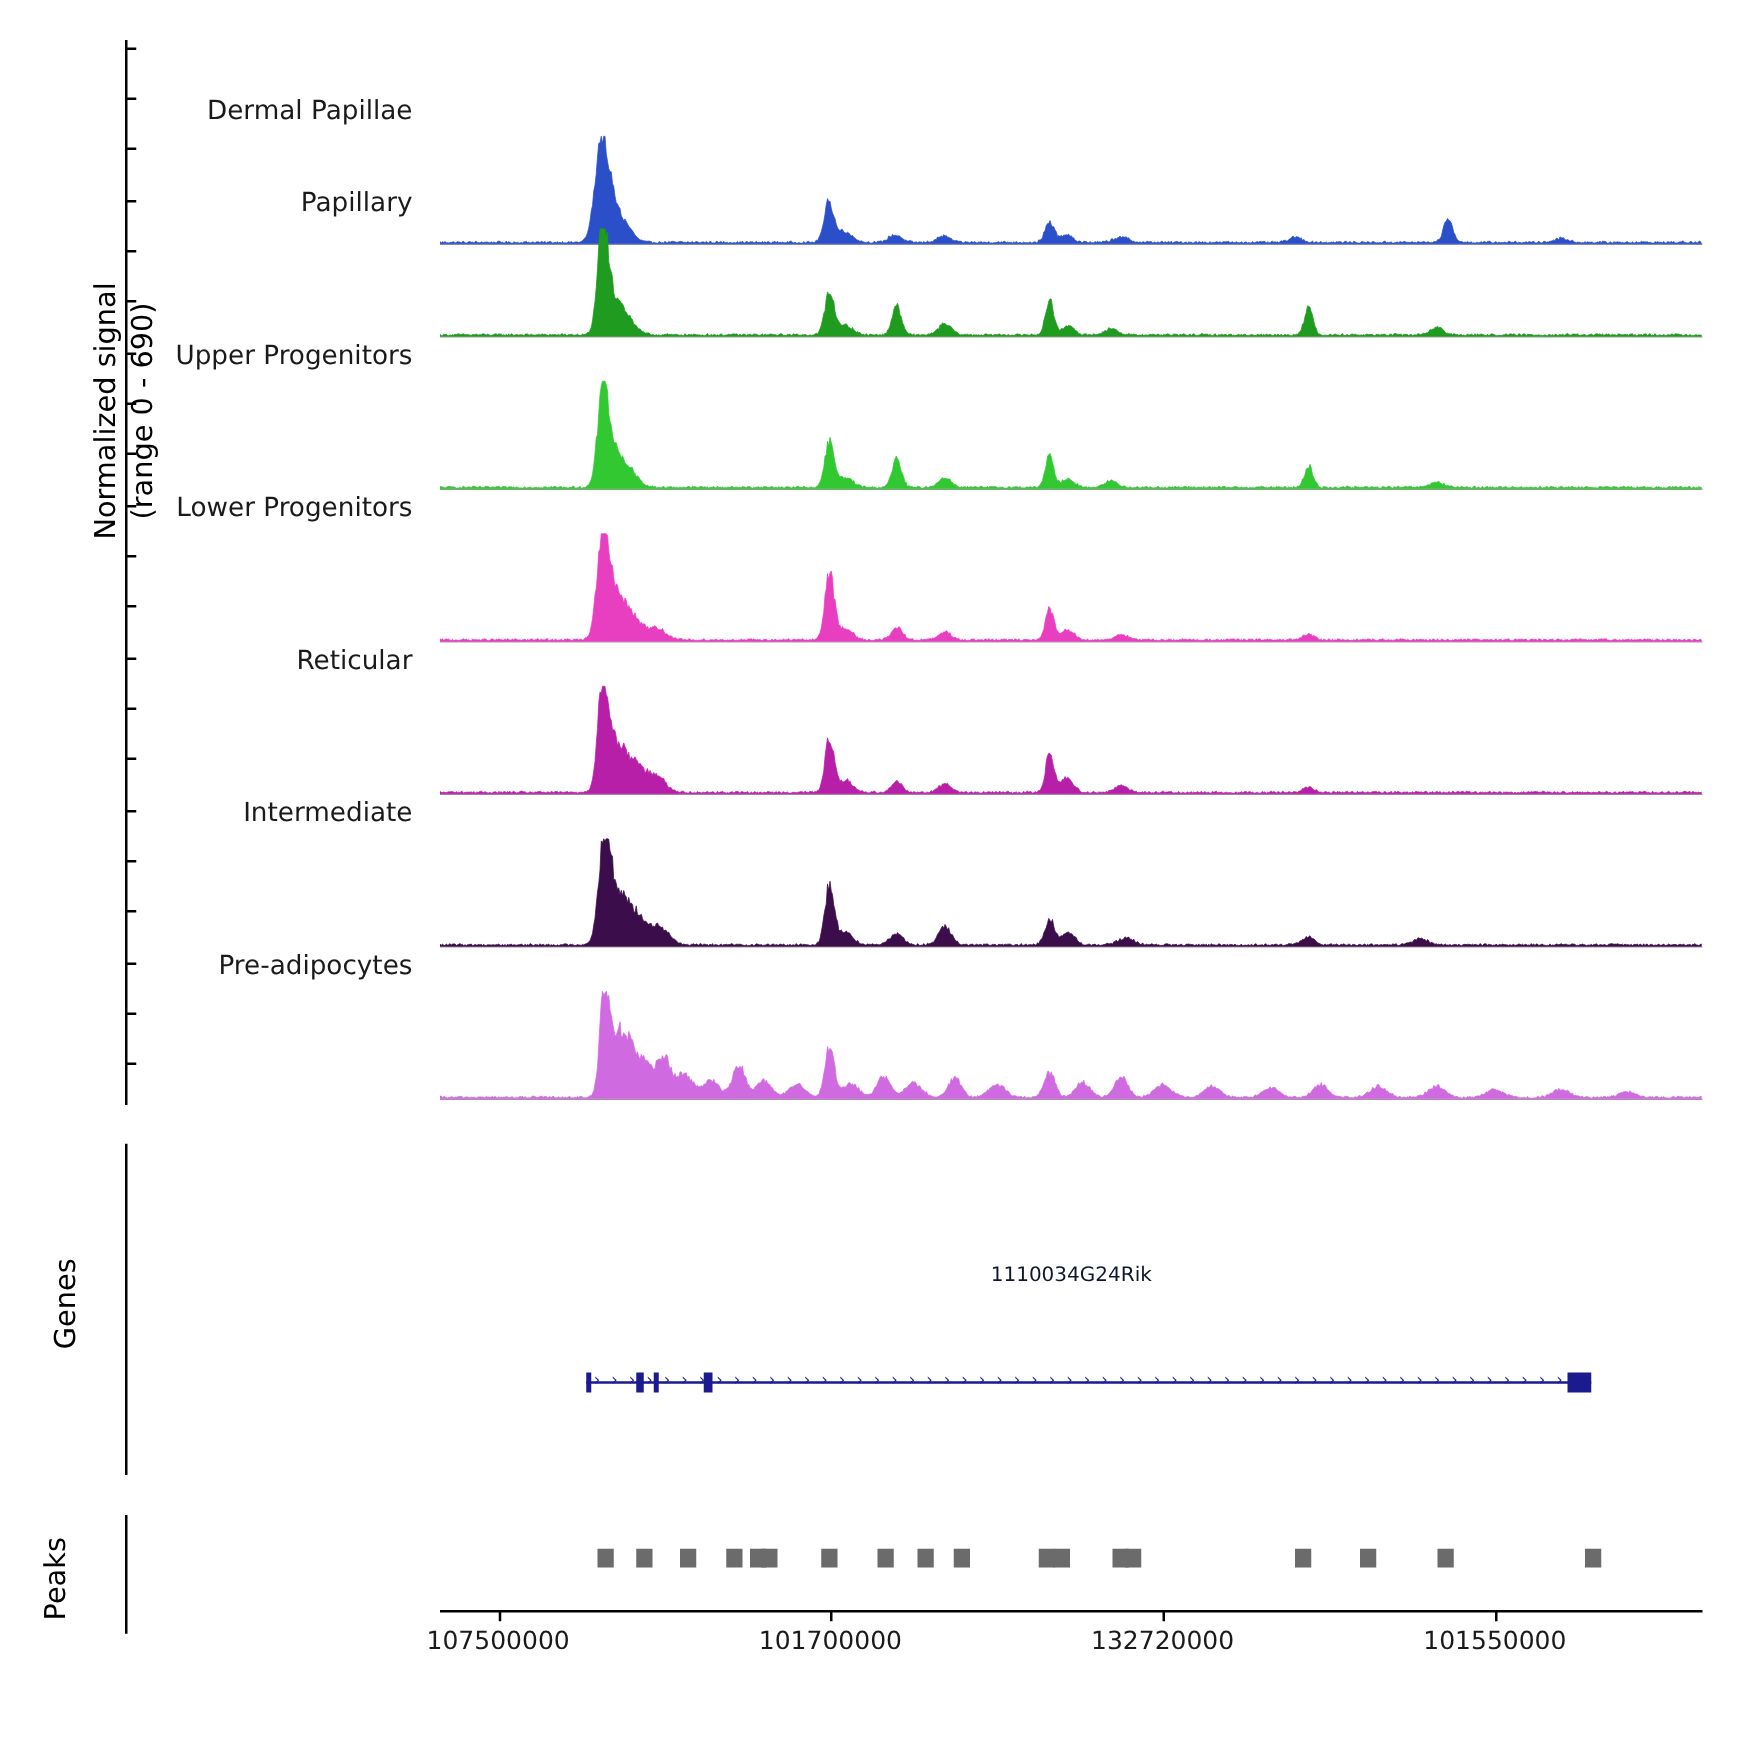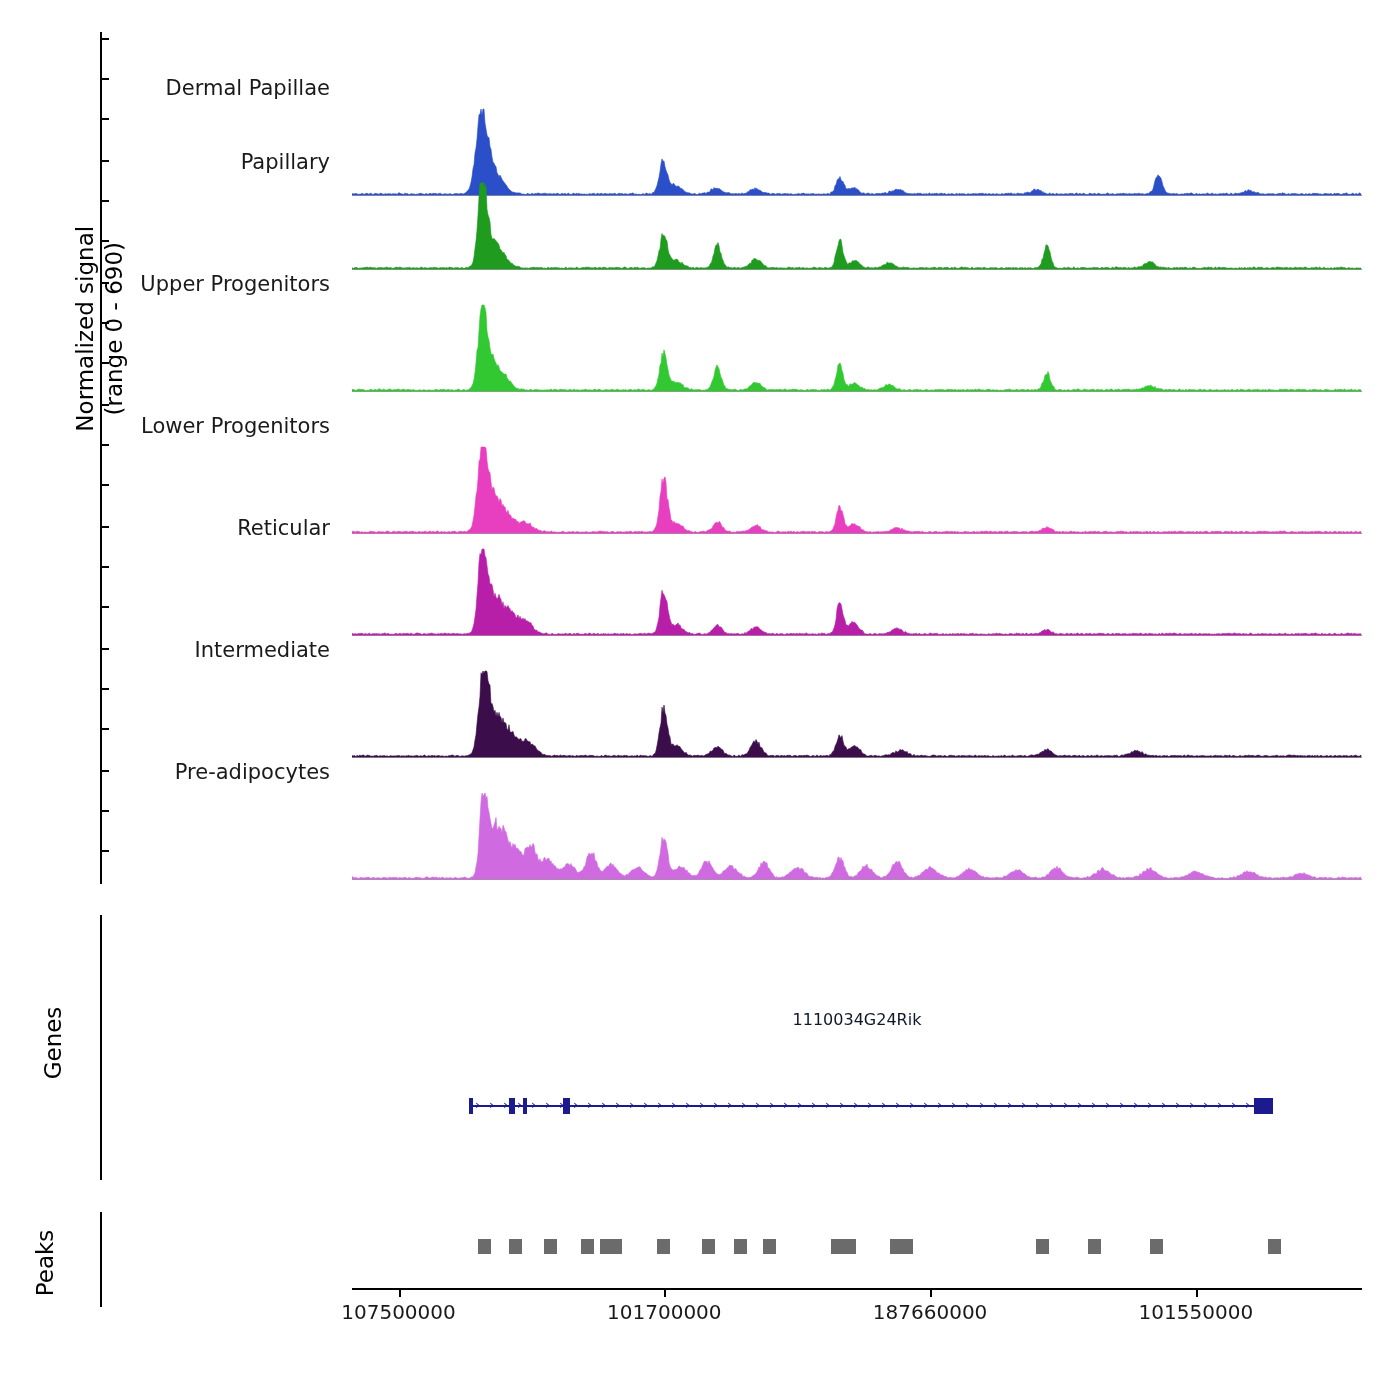--- a/index.html
+++ b/index.html
@@ -238,21 +238,21 @@
           <path d="M 0 87 L 0 85.42 L 1 86.63 L 2 86.30 L 3 85.32 L 4 85.83 L 5 85.29 L 6 86.48 L 7 86.50 L 8 85.74 L 9 86.47 L 10 85.52 L 11 86.16 L 12 85.40 L 13 85.55 L 14 85.32 L 15 84.98 L 16 85.58 L 17 85.72 L 18 85.20 L 19 85.12 L 20 85.95 L 21 85.58 L 22 85.81 L 23 85.67 L 24 86.23 L 25 86.18 L 26 85.63 L 27 85.50 L 28 85.91 L 29 85.17 L 30 85.87 L 31 85.94 L 32 85.70 L 33 85.88 L 34 85.08 L 35 85.25 L 36 85.38 L 37 86.20 L 38 85.20 L 39 85.63 L 40 86.32 L 41 86.37 L 42 86.00 L 43 85.63 L 44 85.13 L 45 85.03 L 46 85.92 L 47 84.92 L 48 85.41 L 49 85.11 L 50 86.38 L 51 85.60 L 52 86.58 L 53 85.39 L 54 86.39 L 55 85.08 L 56 86.54 L 57 85.01 L 58 85.48 L 59 86.32 L 60 86.01 L 61 85.72 L 62 85.64 L 63 86.22 L 64 85.81 L 65 85.89 L 66 85.81 L 67 86.58 L 68 85.40 L 69 85.26 L 70 85.13 L 71 85.90 L 72 86.13 L 73 85.26 L 74 85.96 L 75 85.98 L 76 86.24 L 77 85.76 L 78 85.94 L 79 85.15 L 80 86.22 L 81 85.60 L 82 85.15 L 83 85.70 L 84 85.29 L 85 85.94 L 86 85.98 L 87 86.41 L 88 85.35 L 89 86.08 L 90 85.60 L 91 85.72 L 92 85.50 L 93 86.06 L 94 85.92 L 95 85.33 L 96 86.38 L 97 85.12 L 98 85.07 L 99 85.92 L 100 85.16 L 101 86.29 L 102 86.19 L 103 85.60 L 104 85.86 L 105 85.47 L 106 85.53 L 107 86.28 L 108 86.02 L 109 86.06 L 110 85.20 L 111 86.22 L 112 86.28 L 113 86.19 L 114 85.25 L 115 85.57 L 116 85.65 L 117 84.96 L 118 83.96 L 119 84.02 L 120 82.22 L 121 79.89 L 122 74.76 L 123 66.24 L 124 59.05 L 125 47.84 L 126 33.00 L 127 14.74 L 128 1.12 L 129 1.00 L 130 1.00 L 131 1.00 L 132 1.00 L 133 7.43 L 134 3.56 L 135 27.34 L 136 32.75 L 137 35.39 L 138 39.74 L 139 52.48 L 140 56.47 L 141 57.29 L 142 56.22 L 143 57.64 L 144 58.66 L 145 60.15 L 146 61.17 L 147 63.04 L 148 67.20 L 149 67.83 L 150 69.55 L 151 70.98 L 152 70.23 L 153 72.72 L 154 73.59 L 155 77.48 L 156 77.82 L 157 78.42 L 158 80.03 L 159 81.40 L 160 80.96 L 161 82.60 L 162 83.16 L 163 83.48 L 164 84.60 L 165 84.30 L 166 84.36 L 167 84.41 L 168 85.02 L 169 86.06 L 170 85.65 L 171 85.88 L 172 86.47 L 173 85.59 L 174 86.36 L 175 85.70 L 176 86.52 L 177 86.27 L 178 85.77 L 179 85.87 L 180 85.42 L 181 85.54 L 182 84.88 L 183 85.63 L 184 85.62 L 185 85.46 L 186 85.79 L 187 85.62 L 188 85.84 L 189 85.21 L 190 85.73 L 191 85.98 L 192 86.41 L 193 85.73 L 194 86.53 L 195 86.56 L 196 84.91 L 197 85.95 L 198 86.29 L 199 85.26 L 200 86.04 L 201 85.48 L 202 86.09 L 203 85.26 L 204 85.46 L 205 85.78 L 206 85.83 L 207 86.01 L 208 85.91 L 209 86.42 L 210 85.73 L 211 86.56 L 212 86.55 L 213 85.78 L 214 84.88 L 215 86.52 L 216 86.45 L 217 85.52 L 218 86.14 L 219 85.72 L 220 85.66 L 221 86.36 L 222 85.85 L 223 86.45 L 224 85.51 L 225 84.97 L 226 85.96 L 227 86.59 L 228 86.16 L 229 86.06 L 230 85.87 L 231 85.20 L 232 85.77 L 233 85.59 L 234 85.17 L 235 85.09 L 236 85.42 L 237 85.08 L 238 85.45 L 239 86.36 L 240 85.27 L 241 86.27 L 242 85.83 L 243 85.27 L 244 85.35 L 245 86.59 L 246 85.54 L 247 85.78 L 248 85.22 L 249 85.97 L 250 85.91 L 251 85.19 L 252 85.32 L 253 85.39 L 254 85.72 L 255 86.30 L 256 86.17 L 257 85.85 L 258 85.03 L 259 86.52 L 260 85.12 L 261 86.00 L 262 85.80 L 263 85.84 L 264 85.21 L 265 85.32 L 266 85.48 L 267 85.84 L 268 85.64 L 269 86.15 L 270 86.47 L 271 85.79 L 272 85.21 L 273 84.87 L 274 85.58 L 275 86.40 L 276 86.20 L 277 86.56 L 278 85.29 L 279 85.71 L 280 85.23 L 281 86.61 L 282 85.83 L 283 84.91 L 284 86.07 L 285 85.17 L 286 85.24 L 287 86.27 L 288 86.13 L 289 86.24 L 290 85.50 L 291 85.99 L 292 85.47 L 293 85.94 L 294 86.52 L 295 86.42 L 296 85.85 L 297 86.32 L 298 85.94 L 299 86.03 L 300 85.27 L 301 84.52 L 302 85.36 L 303 83.27 L 304 80.98 L 305 78.47 L 306 73.89 L 307 68.70 L 308 66.77 L 309 57.08 L 310 51.50 L 311 53.67 L 312 53.20 L 313 54.74 L 314 57.57 L 315 58.87 L 316 67.24 L 317 71.61 L 318 73.34 L 319 75.25 L 320 76.55 L 321 78.01 L 322 78.16 L 323 77.85 L 324 77.33 L 325 76.96 L 326 78.25 L 327 80.33 L 328 80.16 L 329 81.63 L 330 79.96 L 331 82.05 L 332 82.58 L 333 84.08 L 334 83.25 L 335 84.33 L 336 83.89 L 337 85.39 L 338 85.56 L 339 85.31 L 340 86.39 L 341 84.91 L 342 86.04 L 343 86.40 L 344 85.19 L 345 85.49 L 346 85.85 L 347 85.92 L 348 86.00 L 349 85.45 L 350 85.75 L 351 86.31 L 352 85.55 L 353 86.45 L 354 85.16 L 355 86.13 L 356 84.39 L 357 85.23 L 358 82.01 L 359 81.24 L 360 78.66 L 361 74.05 L 362 71.62 L 363 65.95 L 364 62.92 L 365 62.89 L 366 60.53 L 367 63.71 L 368 70.05 L 369 71.33 L 370 76.10 L 371 78.22 L 372 81.19 L 373 82.82 L 374 83.74 L 375 85.48 L 376 84.83 L 377 85.03 L 378 86.17 L 379 84.94 L 380 86.59 L 381 85.70 L 382 85.62 L 383 85.36 L 384 86.32 L 385 85.86 L 386 85.51 L 387 85.77 L 388 86.00 L 389 86.21 L 390 85.49 L 391 85.07 L 392 85.42 L 393 84.26 L 394 84.66 L 395 83.80 L 396 82.97 L 397 81.93 L 398 81.08 L 399 81.47 L 400 77.94 L 401 78.20 L 402 76.25 L 403 77.08 L 404 76.64 L 405 78.04 L 406 78.38 L 407 78.33 L 408 78.83 L 409 79.36 L 410 80.92 L 411 82.03 L 412 83.38 L 413 83.30 L 414 84.09 L 415 85.26 L 416 86.01 L 417 85.73 L 418 85.74 L 419 85.81 L 420 85.30 L 421 85.75 L 422 85.24 L 423 86.06 L 424 85.79 L 425 85.33 L 426 86.50 L 427 85.66 L 428 86.10 L 429 85.70 L 430 86.14 L 431 85.79 L 432 86.35 L 433 85.86 L 434 86.49 L 435 86.01 L 436 85.23 L 437 85.06 L 438 85.58 L 439 85.76 L 440 85.78 L 441 85.20 L 442 86.63 L 443 85.75 L 444 85.71 L 445 85.69 L 446 85.87 L 447 85.25 L 448 85.29 L 449 86.41 L 450 85.76 L 451 85.54 L 452 85.80 L 453 86.41 L 454 86.02 L 455 85.67 L 456 86.55 L 457 86.21 L 458 86.06 L 459 86.33 L 460 85.93 L 461 85.39 L 462 85.06 L 463 85.47 L 464 85.43 L 465 86.38 L 466 86.22 L 467 85.20 L 468 85.61 L 469 85.88 L 470 85.86 L 471 86.23 L 472 86.26 L 473 85.11 L 474 85.57 L 475 86.09 L 476 85.89 L 477 86.31 L 478 85.22 L 479 85.51 L 480 84.64 L 481 82.88 L 482 80.40 L 483 74.58 L 484 70.94 L 485 67.30 L 486 63.63 L 487 58.92 L 488 57.09 L 489 57.38 L 490 63.44 L 491 70.60 L 492 73.51 L 493 76.61 L 494 78.92 L 495 81.21 L 496 82.51 L 497 80.78 L 498 80.91 L 499 80.96 L 500 79.32 L 501 78.57 L 502 79.23 L 503 78.21 L 504 78.80 L 505 78.70 L 506 80.12 L 507 80.46 L 508 82.27 L 509 82.67 L 510 83.33 L 511 85.10 L 512 84.79 L 513 85.71 L 514 85.98 L 515 85.24 L 516 85.19 L 517 84.93 L 518 86.16 L 519 85.63 L 520 85.66 L 521 86.09 L 522 85.89 L 523 84.98 L 524 85.72 L 525 85.69 L 526 85.60 L 527 85.07 L 528 84.85 L 529 85.02 L 530 83.35 L 531 83.62 L 532 82.24 L 533 83.02 L 534 82.23 L 535 80.14 L 536 80.70 L 537 81.16 L 538 80.91 L 539 80.82 L 540 81.44 L 541 81.72 L 542 82.58 L 543 83.52 L 544 84.36 L 545 84.05 L 546 85.39 L 547 85.29 L 548 86.06 L 549 85.42 L 550 85.69 L 551 84.69 L 552 85.54 L 553 85.37 L 554 85.67 L 555 85.16 L 556 85.51 L 557 85.68 L 558 86.38 L 559 86.28 L 560 86.00 L 561 86.29 L 562 85.49 L 563 86.45 L 564 85.98 L 565 85.98 L 566 86.16 L 567 85.96 L 568 85.33 L 569 85.78 L 570 85.49 L 571 85.45 L 572 85.89 L 573 86.25 L 574 85.21 L 575 85.45 L 576 86.38 L 577 85.74 L 578 86.48 L 579 85.48 L 580 86.05 L 581 85.49 L 582 85.06 L 583 85.35 L 584 86.01 L 585 86.24 L 586 85.95 L 587 85.11 L 588 85.46 L 589 85.38 L 590 85.64 L 591 86.52 L 592 85.31 L 593 85.82 L 594 85.57 L 595 85.07 L 596 85.55 L 597 86.25 L 598 86.23 L 599 86.10 L 600 85.06 L 601 86.50 L 602 85.49 L 603 84.91 L 604 85.87 L 605 86.57 L 606 86.25 L 607 86.17 L 608 85.78 L 609 85.05 L 610 84.86 L 611 85.64 L 612 85.22 L 613 85.44 L 614 85.25 L 615 86.10 L 616 85.35 L 617 86.38 L 618 86.56 L 619 86.08 L 620 84.87 L 621 86.29 L 622 86.63 L 623 85.66 L 624 86.16 L 625 85.40 L 626 85.51 L 627 86.02 L 628 85.49 L 629 85.80 L 630 86.47 L 631 85.57 L 632 85.49 L 633 85.27 L 634 86.58 L 635 85.91 L 636 86.54 L 637 86.07 L 638 85.96 L 639 85.25 L 640 86.31 L 641 85.48 L 642 86.12 L 643 85.67 L 644 85.27 L 645 86.26 L 646 86.35 L 647 86.30 L 648 86.20 L 649 85.48 L 650 85.74 L 651 86.26 L 652 86.37 L 653 86.43 L 654 85.27 L 655 85.77 L 656 86.08 L 657 85.21 L 658 86.14 L 659 85.39 L 660 86.38 L 661 85.16 L 662 85.89 L 663 85.88 L 664 85.40 L 665 85.92 L 666 86.40 L 667 86.50 L 668 85.14 L 669 86.34 L 670 85.47 L 671 85.82 L 672 86.57 L 673 85.23 L 674 86.58 L 675 86.26 L 676 85.39 L 677 86.15 L 678 85.63 L 679 85.76 L 680 86.56 L 681 86.57 L 682 86.53 L 683 85.12 L 684 86.26 L 685 85.37 L 686 85.59 L 687 84.22 L 688 83.21 L 689 81.72 L 690 77.14 L 691 76.57 L 692 71.28 L 693 68.12 L 694 62.63 L 695 63.15 L 696 63.81 L 697 67.54 L 698 69.90 L 699 74.97 L 700 79.00 L 701 80.69 L 702 84.11 L 703 85.12 L 704 85.30 L 705 85.90 L 706 86.28 L 707 86.33 L 708 85.93 L 709 86.39 L 710 86.29 L 711 86.23 L 712 85.20 L 713 85.76 L 714 86.20 L 715 85.72 L 716 85.14 L 717 85.62 L 718 85.99 L 719 85.98 L 720 86.64 L 721 85.49 L 722 84.82 L 723 86.34 L 724 86.53 L 725 86.01 L 726 85.66 L 727 86.48 L 728 86.15 L 729 85.44 L 730 85.22 L 731 85.76 L 732 85.23 L 733 85.80 L 734 85.98 L 735 85.97 L 736 86.31 L 737 85.83 L 738 86.24 L 739 85.59 L 740 86.38 L 741 85.17 L 742 85.49 L 743 85.70 L 744 85.57 L 745 85.64 L 746 85.48 L 747 86.39 L 748 86.53 L 749 85.47 L 750 85.54 L 751 85.65 L 752 86.23 L 753 85.57 L 754 85.50 L 755 85.42 L 756 85.33 L 757 86.13 L 758 86.31 L 759 86.38 L 760 85.42 L 761 85.11 L 762 86.49 L 763 85.22 L 764 84.80 L 765 85.04 L 766 85.42 L 767 85.56 L 768 85.67 L 769 85.13 L 770 86.51 L 771 85.36 L 772 85.55 L 773 85.39 L 774 85.69 L 775 86.48 L 776 85.79 L 777 85.36 L 778 86.46 L 779 85.97 L 780 85.79 L 781 86.10 L 782 85.27 L 783 84.73 L 784 86.06 L 785 85.42 L 786 84.97 L 787 84.52 L 788 85.05 L 789 84.17 L 790 84.40 L 791 83.27 L 792 81.63 L 793 81.95 L 794 81.29 L 795 81.41 L 796 79.80 L 797 79.88 L 798 79.12 L 799 80.22 L 800 79.74 L 801 80.15 L 802 81.38 L 803 82.17 L 804 83.70 L 805 84.62 L 806 84.57 L 807 85.07 L 808 85.13 L 809 84.87 L 810 85.73 L 811 84.92 L 812 85.25 L 813 85.69 L 814 85.53 L 815 86.17 L 816 85.82 L 817 85.35 L 818 86.41 L 819 85.94 L 820 86.56 L 821 86.45 L 822 85.08 L 823 86.11 L 824 85.70 L 825 85.33 L 826 85.72 L 827 86.49 L 828 84.94 L 829 86.35 L 830 85.09 L 831 86.06 L 832 85.59 L 833 85.10 L 834 85.53 L 835 85.81 L 836 86.38 L 837 86.53 L 838 85.40 L 839 86.48 L 840 86.00 L 841 85.05 L 842 85.21 L 843 85.56 L 844 85.93 L 845 86.51 L 846 86.49 L 847 86.23 L 848 86.45 L 849 86.38 L 850 86.10 L 851 85.74 L 852 85.78 L 853 84.90 L 854 86.04 L 855 85.77 L 856 85.02 L 857 85.14 L 858 85.68 L 859 85.06 L 860 85.55 L 861 86.45 L 862 86.42 L 863 84.98 L 864 85.27 L 865 86.53 L 866 85.37 L 867 85.12 L 868 85.32 L 869 86.30 L 870 85.35 L 871 85.61 L 872 85.54 L 873 85.57 L 874 85.71 L 875 86.30 L 876 86.10 L 877 86.07 L 878 86.28 L 879 85.70 L 880 86.30 L 881 86.20 L 882 86.41 L 883 86.35 L 884 85.86 L 885 86.53 L 886 86.56 L 887 85.62 L 888 85.73 L 889 86.39 L 890 85.54 L 891 86.59 L 892 85.47 L 893 85.59 L 894 86.30 L 895 86.18 L 896 85.42 L 897 86.29 L 898 85.17 L 899 86.11 L 900 86.25 L 901 85.22 L 902 84.82 L 903 85.56 L 904 86.17 L 905 86.16 L 906 85.28 L 907 85.28 L 908 85.29 L 909 85.58 L 910 84.95 L 911 86.29 L 912 86.33 L 913 86.07 L 914 85.92 L 915 85.61 L 916 85.63 L 917 86.53 L 918 86.22 L 919 85.94 L 920 85.66 L 921 85.20 L 922 85.74 L 923 86.34 L 924 85.35 L 925 85.12 L 926 85.07 L 927 85.58 L 928 85.03 L 929 86.03 L 930 85.18 L 931 86.09 L 932 86.08 L 933 85.25 L 934 85.74 L 935 85.08 L 936 86.21 L 937 86.07 L 938 85.37 L 939 86.07 L 940 85.68 L 941 86.32 L 942 85.74 L 943 85.07 L 944 85.38 L 945 85.87 L 946 85.76 L 947 85.87 L 948 85.32 L 949 85.81 L 950 85.48 L 951 86.36 L 952 85.22 L 953 85.15 L 954 85.03 L 955 86.39 L 956 85.66 L 957 86.62 L 958 86.52 L 959 85.39 L 960 85.98 L 961 85.49 L 962 86.21 L 963 85.29 L 964 85.28 L 965 85.06 L 966 86.43 L 967 85.50 L 968 84.85 L 969 86.59 L 970 85.88 L 971 86.54 L 972 84.80 L 973 86.32 L 974 86.32 L 975 86.21 L 976 85.89 L 977 86.46 L 978 86.24 L 979 85.56 L 980 86.35 L 981 86.54 L 982 85.80 L 983 85.56 L 984 86.33 L 985 85.15 L 986 85.42 L 987 86.06 L 988 85.13 L 989 84.92 L 990 85.35 L 991 85.27 L 992 85.96 L 993 85.36 L 994 86.49 L 995 86.57 L 996 85.89 L 997 85.38 L 998 86.26 L 999 86.57 L 1000 85.47 L 1001 86.60 L 1002 86.19 L 1003 86.55 L 1004 85.93 L 1005 85.83 L 1006 86.20 L 1007 85.94 L 1008 86.05 L 1009 86.00 L 1009 87 Z" fill="#1f9b1f" stroke="#1f9b1f" stroke-width="0.6"></path>
         </svg>
       </div>
       <div class="track" style="top: 244px; height: 118px;">
         <div class="track-label" style="right: 1032px; top: -2px; width: 360px;">Upper Progenitors</div>
         <div class="track-baseline"></div>
         <svg width="1010" height="88" class="track-canvas">
           <path d="M 0 87 L 0 85.47 L 1 85.23 L 2 85.75 L 3 85.88 L 4 86.44 L 5 86.04 L 6 85.10 L 7 85.28 L 8 85.17 L 9 85.57 L 10 85.45 L 11 85.53 L 12 85.71 L 13 86.53 L 14 86.52 L 15 86.43 L 16 85.90 L 17 86.53 L 18 85.54 L 19 85.04 L 20 85.96 L 21 86.20 L 22 85.72 L 23 85.52 L 24 85.66 L 25 86.28 L 26 85.22 L 27 84.80 L 28 85.15 L 29 85.66 L 30 86.02 L 31 85.68 L 32 84.82 L 33 86.04 L 34 85.92 L 35 86.10 L 36 85.42 L 37 85.08 L 38 85.15 L 39 85.36 L 40 86.26 L 41 85.97 L 42 85.41 L 43 85.75 L 44 85.78 L 45 85.36 L 46 85.16 L 47 85.00 L 48 85.69 L 49 86.31 L 50 85.32 L 51 85.25 L 52 85.32 L 53 85.51 L 54 86.44 L 55 85.35 L 56 85.57 L 57 85.48 L 58 86.02 L 59 85.50 L 60 86.49 L 61 85.50 L 62 85.86 L 63 86.25 L 64 86.55 L 65 86.20 L 66 86.60 L 67 86.09 L 68 85.51 L 69 86.56 L 70 86.17 L 71 85.99 L 72 85.77 L 73 85.95 L 74 86.54 L 75 86.11 L 76 86.16 L 77 85.86 L 78 86.23 L 79 86.06 L 80 86.42 L 81 86.11 L 82 86.46 L 83 85.58 L 84 85.52 L 85 85.60 L 86 86.31 L 87 85.83 L 88 85.90 L 89 85.12 L 90 86.01 L 91 85.20 L 92 85.23 L 93 85.69 L 94 86.17 L 95 85.72 L 96 85.47 L 97 85.23 L 98 86.48 L 99 85.55 L 100 85.99 L 101 85.90 L 102 86.43 L 103 86.30 L 104 85.79 L 105 86.08 L 106 85.07 L 107 84.94 L 108 86.51 L 109 86.51 L 110 86.00 L 111 86.01 L 112 85.06 L 113 86.53 L 114 86.48 L 115 85.78 L 116 86.03 L 117 85.50 L 118 84.20 L 119 83.83 L 120 81.74 L 121 79.45 L 122 75.42 L 123 68.32 L 124 58.77 L 125 46.11 L 126 43.60 L 127 26.96 L 128 11.78 L 129 4.84 L 130 1.00 L 131 1.00 L 132 1.00 L 133 3.93 L 134 8.61 L 135 27.14 L 136 32.98 L 137 36.19 L 138 44.04 L 139 49.39 L 140 50.38 L 141 50.12 L 142 54.36 L 143 57.34 L 144 59.10 L 145 62.31 L 146 60.58 L 147 63.14 L 148 66.53 L 149 67.30 L 150 68.34 L 151 69.11 L 152 70.23 L 153 69.89 L 154 70.00 L 155 73.82 L 156 74.95 L 157 77.35 L 158 76.78 L 159 77.65 L 160 79.67 L 161 80.44 L 162 82.13 L 163 83.26 L 164 83.78 L 165 84.65 L 166 83.95 L 167 85.69 L 168 85.06 L 169 85.35 L 170 84.53 L 171 85.85 L 172 84.79 L 173 86.36 L 174 86.09 L 175 85.72 L 176 86.29 L 177 86.24 L 178 85.52 L 179 85.16 L 180 86.15 L 181 86.50 L 182 85.50 L 183 85.79 L 184 85.41 L 185 85.22 L 186 86.29 L 187 85.59 L 188 86.21 L 189 86.03 L 190 85.93 L 191 86.49 L 192 85.79 L 193 86.18 L 194 85.93 L 195 85.72 L 196 86.12 L 197 86.03 L 198 85.41 L 199 85.18 L 200 85.53 L 201 86.62 L 202 84.90 L 203 85.66 L 204 85.20 L 205 85.92 L 206 85.97 L 207 86.17 L 208 85.09 L 209 85.40 L 210 85.59 L 211 85.81 L 212 85.35 L 213 86.08 L 214 85.51 L 215 86.48 L 216 86.07 L 217 85.84 L 218 85.78 L 219 85.19 L 220 86.54 L 221 85.97 L 222 84.87 L 223 86.45 L 224 85.57 L 225 86.24 L 226 85.55 L 227 86.37 L 228 86.01 L 229 86.30 L 230 85.86 L 231 85.86 L 232 85.98 L 233 85.33 L 234 85.07 L 235 86.23 L 236 85.97 L 237 85.67 L 238 85.77 L 239 86.24 L 240 85.71 L 241 86.49 L 242 85.07 L 243 85.52 L 244 85.55 L 245 86.43 L 246 85.27 L 247 85.35 L 248 85.37 L 249 86.20 L 250 86.56 L 251 86.00 L 252 86.26 L 253 85.72 L 254 85.76 L 255 85.35 L 256 86.59 L 257 85.38 L 258 86.57 L 259 85.22 L 260 85.39 L 261 85.40 L 262 85.96 L 263 86.03 L 264 85.90 L 265 85.27 L 266 85.34 L 267 86.09 L 268 86.21 L 269 85.85 L 270 86.45 L 271 85.27 L 272 86.32 L 273 85.67 L 274 85.55 L 275 86.55 L 276 86.21 L 277 85.46 L 278 85.40 L 279 85.57 L 280 85.85 L 281 86.52 L 282 85.85 L 283 85.36 L 284 86.50 L 285 85.43 L 286 85.16 L 287 84.97 L 288 86.04 L 289 85.87 L 290 86.02 L 291 84.84 L 292 85.82 L 293 85.89 L 294 86.29 L 295 86.37 L 296 85.82 L 297 85.54 L 298 86.26 L 299 86.02 L 300 86.34 L 301 85.15 L 302 84.91 L 303 83.11 L 304 81.63 L 305 78.98 L 306 74.24 L 307 70.25 L 308 60.78 L 309 59.79 L 310 49.02 L 311 52.57 L 312 45.87 L 313 49.87 L 314 54.03 L 315 60.68 L 316 65.52 L 317 70.98 L 318 73.71 L 319 75.89 L 320 77.53 L 321 77.08 L 322 77.25 L 323 78.77 L 324 77.91 L 325 78.76 L 326 78.42 L 327 78.68 L 328 78.88 L 329 79.26 L 330 81.10 L 331 80.40 L 332 83.59 L 333 83.65 L 334 83.80 L 335 83.54 L 336 84.13 L 337 84.43 L 338 86.01 L 339 84.79 L 340 84.83 L 341 85.87 L 342 86.09 L 343 85.71 L 344 85.79 L 345 85.84 L 346 85.23 L 347 86.12 L 348 85.33 L 349 86.37 L 350 86.59 L 351 85.94 L 352 86.18 L 353 86.33 L 354 85.41 L 355 85.45 L 356 85.29 L 357 83.60 L 358 82.99 L 359 80.11 L 360 77.58 L 361 75.19 L 362 72.21 L 363 66.45 L 364 63.14 L 365 60.84 L 366 62.93 L 367 64.59 L 368 69.42 L 369 73.10 L 370 74.89 L 371 78.07 L 372 81.59 L 373 82.03 L 374 85.28 L 375 84.36 L 376 85.19 L 377 85.22 L 378 85.45 L 379 85.77 L 380 85.65 L 381 85.96 L 382 85.03 L 383 85.25 L 384 85.50 L 385 86.37 L 386 86.57 L 387 86.40 L 388 85.70 L 389 85.06 L 390 86.15 L 391 86.04 L 392 85.03 L 393 85.04 L 394 84.70 L 395 84.97 L 396 83.80 L 397 82.51 L 398 81.99 L 399 81.33 L 400 80.22 L 401 78.98 L 402 78.16 L 403 78.77 L 404 78.85 L 405 78.84 L 406 79.16 L 407 79.27 L 408 79.14 L 409 81.56 L 410 81.99 L 411 83.30 L 412 83.87 L 413 83.74 L 414 85.24 L 415 85.64 L 416 86.15 L 417 85.22 L 418 85.83 L 419 85.46 L 420 85.37 L 421 85.99 L 422 84.97 L 423 86.16 L 424 85.47 L 425 85.47 L 426 85.74 L 427 85.55 L 428 85.27 L 429 85.39 L 430 85.88 L 431 85.92 L 432 85.39 L 433 84.82 L 434 85.41 L 435 86.13 L 436 85.83 L 437 86.05 L 438 85.15 L 439 86.25 L 440 84.98 L 441 85.29 L 442 85.33 L 443 85.35 L 444 85.28 L 445 85.59 L 446 85.99 L 447 86.34 L 448 85.77 L 449 85.91 L 450 85.68 L 451 86.27 L 452 86.50 L 453 86.62 L 454 86.28 L 455 85.40 L 456 85.33 L 457 86.50 L 458 85.76 L 459 85.74 L 460 85.50 L 461 85.23 L 462 85.60 L 463 86.07 L 464 85.13 L 465 86.39 L 466 86.31 L 467 86.25 L 468 86.51 L 469 85.61 L 470 85.64 L 471 86.00 L 472 85.28 L 473 85.67 L 474 86.26 L 475 85.24 L 476 85.09 L 477 86.11 L 478 85.94 L 479 85.02 L 480 83.78 L 481 82.16 L 482 80.38 L 483 75.71 L 484 72.45 L 485 68.31 L 486 60.89 L 487 59.88 L 488 58.78 L 489 61.44 L 490 66.39 L 491 69.21 L 492 75.49 L 493 78.11 L 494 80.70 L 495 80.19 L 496 81.87 L 497 82.30 L 498 79.71 L 499 80.38 L 500 80.37 L 501 79.58 L 502 78.94 L 503 78.40 L 504 79.58 L 505 80.16 L 506 81.28 L 507 81.50 L 508 83.02 L 509 83.44 L 510 82.80 L 511 84.53 L 512 84.68 L 513 84.38 L 514 85.82 L 515 85.59 L 516 85.72 L 517 85.15 L 518 86.42 L 519 85.43 L 520 86.04 L 521 86.11 L 522 85.80 L 523 85.61 L 524 86.19 L 525 85.73 L 526 85.38 L 527 84.79 L 528 84.21 L 529 83.85 L 530 83.66 L 531 83.65 L 532 82.56 L 533 82.53 L 534 80.22 L 535 81.25 L 536 80.96 L 537 79.82 L 538 80.37 L 539 80.96 L 540 81.63 L 541 81.34 L 542 82.77 L 543 83.34 L 544 84.59 L 545 84.97 L 546 85.08 L 547 84.70 L 548 84.87 L 549 85.70 L 550 86.13 L 551 86.27 L 552 85.34 L 553 86.09 L 554 86.40 L 555 85.96 L 556 86.35 L 557 85.62 L 558 85.28 L 559 86.04 L 560 86.46 L 561 86.24 L 562 85.43 L 563 85.92 L 564 85.54 L 565 85.15 L 566 85.55 L 567 86.35 L 568 85.38 L 569 85.98 L 570 86.27 L 571 86.36 L 572 86.24 L 573 86.06 L 574 85.23 L 575 85.42 L 576 86.34 L 577 86.17 L 578 85.92 L 579 86.51 L 580 85.50 L 581 86.52 L 582 86.37 L 583 85.49 L 584 85.63 L 585 85.86 L 586 85.34 L 587 86.15 L 588 84.92 L 589 85.66 L 590 85.70 L 591 85.38 L 592 86.12 L 593 86.04 L 594 86.06 L 595 85.38 L 596 85.21 L 597 85.30 L 598 86.06 L 599 84.92 L 600 85.96 L 601 85.46 L 602 86.30 L 603 85.11 L 604 86.00 L 605 86.32 L 606 85.82 L 607 85.66 L 608 86.02 L 609 85.59 L 610 86.47 L 611 85.06 L 612 86.15 L 613 86.17 L 614 86.05 L 615 85.63 L 616 85.04 L 617 86.53 L 618 85.48 L 619 85.94 L 620 85.53 L 621 85.92 L 622 85.93 L 623 85.03 L 624 85.47 L 625 86.11 L 626 85.23 L 627 85.25 L 628 85.04 L 629 86.28 L 630 85.95 L 631 85.65 L 632 86.16 L 633 86.15 L 634 85.96 L 635 85.51 L 636 85.25 L 637 85.33 L 638 85.54 L 639 85.95 L 640 86.41 L 641 85.52 L 642 86.07 L 643 86.13 L 644 86.07 L 645 85.65 L 646 86.26 L 647 86.56 L 648 85.98 L 649 86.27 L 650 86.22 L 651 86.23 L 652 86.40 L 653 85.56 L 654 85.69 L 655 85.39 L 656 85.77 L 657 84.99 L 658 85.17 L 659 85.69 L 660 86.14 L 661 85.78 L 662 86.31 L 663 85.84 L 664 85.94 L 665 85.03 L 666 86.19 L 667 85.72 L 668 86.42 L 669 85.17 L 670 85.74 L 671 85.28 L 672 85.78 L 673 85.89 L 674 86.17 L 675 85.87 L 676 85.05 L 677 86.05 L 678 86.49 L 679 85.56 L 680 85.92 L 681 85.74 L 682 86.33 L 683 85.06 L 684 86.05 L 685 86.18 L 686 84.79 L 687 84.95 L 688 84.40 L 689 82.32 L 690 79.10 L 691 78.39 L 692 75.87 L 693 71.17 L 694 70.56 L 695 70.62 L 696 67.44 L 697 70.25 L 698 75.96 L 699 78.08 L 700 80.41 L 701 81.80 L 702 82.80 L 703 85.70 L 704 85.43 L 705 86.40 L 706 86.30 L 707 85.08 L 708 85.64 L 709 85.49 L 710 86.26 L 711 86.51 L 712 85.69 L 713 85.94 L 714 86.52 L 715 86.19 L 716 85.45 L 717 85.90 L 718 86.34 L 719 86.48 L 720 86.12 L 721 85.83 L 722 85.31 L 723 85.46 L 724 86.31 L 725 85.04 L 726 84.85 L 727 85.45 L 728 85.63 L 729 86.47 L 730 85.83 L 731 86.50 L 732 84.86 L 733 85.38 L 734 85.78 L 735 85.50 L 736 86.13 L 737 85.86 L 738 85.83 L 739 85.74 L 740 85.18 L 741 85.30 L 742 85.37 L 743 86.24 L 744 86.23 L 745 85.27 L 746 85.34 L 747 86.06 L 748 85.64 L 749 85.76 L 750 85.36 L 751 86.57 L 752 86.54 L 753 86.31 L 754 85.43 L 755 85.26 L 756 85.80 L 757 86.22 L 758 85.34 L 759 85.08 L 760 85.10 L 761 86.23 L 762 86.53 L 763 85.55 L 764 85.55 L 765 85.91 L 766 85.22 L 767 84.95 L 768 86.16 L 769 85.88 L 770 85.78 L 771 85.57 L 772 85.41 L 773 84.94 L 774 85.62 L 775 85.36 L 776 85.14 L 777 85.04 L 778 86.05 L 779 85.58 L 780 86.27 L 781 85.61 L 782 85.19 L 783 86.22 L 784 84.85 L 785 85.13 L 786 85.44 L 787 84.94 L 788 84.86 L 789 84.78 L 790 83.86 L 791 83.90 L 792 83.96 L 793 82.43 L 794 82.20 L 795 82.15 L 796 81.55 L 797 82.00 L 798 81.51 L 799 80.91 L 800 82.64 L 801 82.71 L 802 83.72 L 803 82.30 L 804 84.44 L 805 84.75 L 806 84.25 L 807 84.54 L 808 84.99 L 809 84.49 L 810 85.15 L 811 85.58 L 812 86.29 L 813 85.80 L 814 85.16 L 815 85.78 L 816 85.98 L 817 85.17 L 818 85.37 L 819 85.74 L 820 85.90 L 821 85.48 L 822 85.36 L 823 86.35 L 824 85.77 L 825 86.55 L 826 86.21 L 827 84.97 L 828 85.06 L 829 86.57 L 830 86.07 L 831 85.57 L 832 86.54 L 833 86.42 L 834 85.01 L 835 86.58 L 836 86.09 L 837 85.37 L 838 85.29 L 839 86.13 L 840 85.20 L 841 86.15 L 842 85.36 L 843 86.02 L 844 86.35 L 845 85.85 L 846 86.40 L 847 85.27 L 848 85.30 L 849 85.33 L 850 86.25 L 851 85.79 L 852 85.61 L 853 85.14 L 854 86.48 L 855 86.22 L 856 86.45 L 857 85.80 L 858 85.13 L 859 85.66 L 860 86.19 L 861 85.96 L 862 86.13 L 863 85.93 L 864 86.06 L 865 85.14 L 866 86.23 L 867 86.13 L 868 86.15 L 869 85.89 L 870 85.94 L 871 86.20 L 872 85.70 L 873 85.58 L 874 86.16 L 875 86.15 L 876 85.81 L 877 85.82 L 878 86.49 L 879 86.20 L 880 84.93 L 881 86.04 L 882 86.52 L 883 85.91 L 884 86.37 L 885 85.24 L 886 85.47 L 887 86.50 L 888 85.66 L 889 85.00 L 890 85.49 L 891 85.68 L 892 85.98 L 893 85.95 L 894 86.56 L 895 85.73 L 896 85.73 L 897 84.98 L 898 85.50 L 899 86.28 L 900 86.14 L 901 85.55 L 902 86.02 L 903 85.29 L 904 86.13 L 905 85.34 L 906 85.23 L 907 86.07 L 908 85.87 L 909 86.19 L 910 86.16 L 911 85.17 L 912 86.51 L 913 85.51 L 914 85.73 L 915 86.45 L 916 85.68 L 917 85.26 L 918 85.45 L 919 86.00 L 920 85.89 L 921 85.98 L 922 85.94 L 923 86.19 L 924 86.30 L 925 86.12 L 926 86.61 L 927 85.54 L 928 85.19 L 929 85.49 L 930 85.51 L 931 85.76 L 932 85.41 L 933 85.32 L 934 85.23 L 935 85.57 L 936 85.73 L 937 86.29 L 938 85.53 L 939 85.12 L 940 85.66 L 941 85.42 L 942 86.05 L 943 86.45 L 944 85.54 L 945 85.52 L 946 85.66 L 947 84.84 L 948 85.66 L 949 85.73 L 950 85.54 L 951 85.14 L 952 86.01 L 953 85.00 L 954 86.25 L 955 86.20 L 956 86.43 L 957 86.43 L 958 85.29 L 959 86.47 L 960 85.83 L 961 85.56 L 962 85.57 L 963 85.23 L 964 85.45 L 965 86.23 L 966 85.69 L 967 86.03 L 968 85.96 L 969 85.50 L 970 86.64 L 971 86.46 L 972 86.40 L 973 85.26 L 974 85.81 L 975 85.19 L 976 86.13 L 977 85.73 L 978 86.55 L 979 85.93 L 980 86.44 L 981 86.35 L 982 86.26 L 983 85.25 L 984 85.14 L 985 86.48 L 986 85.00 L 987 85.72 L 988 85.57 L 989 85.04 L 990 86.01 L 991 86.05 L 992 85.21 L 993 85.06 L 994 86.29 L 995 86.19 L 996 85.67 L 997 85.82 L 998 85.95 L 999 85.21 L 1000 85.24 L 1001 86.55 L 1002 86.37 L 1003 85.25 L 1004 86.54 L 1005 86.01 L 1006 86.24 L 1007 85.40 L 1008 85.80 L 1009 85.85 L 1009 87 Z" fill="#32c832" stroke="#32c832" stroke-width="0.6"></path>
         </svg>
       </div>
-      <div class="track" style="top: 366px; height: 118px; margin-top: 20px;">
+      <div class="track" style="top: 366px; height: 118px;">
         <div class="track-label" style="right: 1032px; top: -2px; width: 360px;">Lower Progenitors</div>
         <div class="track-baseline"></div>
         <svg width="1010" height="88" class="track-canvas">
           <path d="M 0 87 L 0 85.12 L 1 85.72 L 2 84.90 L 3 86.46 L 4 85.49 L 5 85.22 L 6 85.43 L 7 85.32 L 8 86.13 L 9 86.34 L 10 85.39 L 11 86.51 L 12 86.06 L 13 86.07 L 14 86.23 L 15 86.17 L 16 86.19 L 17 85.89 L 18 85.48 L 19 84.95 L 20 85.97 L 21 85.24 L 22 85.91 L 23 85.71 L 24 86.57 L 25 86.56 L 26 85.24 L 27 85.87 L 28 85.71 L 29 85.77 L 30 85.91 L 31 85.71 L 32 85.99 L 33 86.42 L 34 85.19 L 35 85.34 L 36 85.05 L 37 85.53 L 38 86.38 L 39 86.62 L 40 86.22 L 41 85.20 L 42 85.19 L 43 85.54 L 44 86.45 L 45 85.26 L 46 85.88 L 47 85.07 L 48 85.63 L 49 85.78 L 50 85.92 L 51 86.01 L 52 85.13 L 53 85.96 L 54 84.97 L 55 85.61 L 56 86.12 L 57 85.93 L 58 85.21 L 59 85.95 L 60 85.08 L 61 85.33 L 62 85.79 L 63 86.09 L 64 85.79 L 65 86.48 L 66 85.82 L 67 85.76 L 68 85.23 L 69 86.42 L 70 85.60 L 71 86.08 L 72 85.70 L 73 84.97 L 74 85.43 L 75 86.24 L 76 85.86 L 77 85.68 L 78 84.82 L 79 85.59 L 80 86.47 L 81 85.01 L 82 86.08 L 83 85.79 L 84 86.04 L 85 84.91 L 86 84.90 L 87 86.57 L 88 86.10 L 89 85.90 L 90 85.18 L 91 86.56 L 92 85.38 L 93 85.63 L 94 86.61 L 95 85.81 L 96 86.18 L 97 85.35 L 98 86.12 L 99 86.41 L 100 85.04 L 101 85.76 L 102 84.99 L 103 85.37 L 104 85.74 L 105 86.44 L 106 86.20 L 107 85.23 L 108 85.58 L 109 85.15 L 110 85.42 L 111 85.98 L 112 85.35 L 113 85.30 L 114 86.07 L 115 85.79 L 116 84.36 L 117 84.15 L 118 83.24 L 119 82.01 L 120 79.76 L 121 74.65 L 122 69.14 L 123 60.10 L 124 49.60 L 125 44.73 L 126 33.05 L 127 15.40 L 128 13.33 L 129 1.00 L 130 1.00 L 131 1.00 L 132 1.00 L 133 1.00 L 134 2.36 L 135 14.77 L 136 22.53 L 137 25.75 L 138 26.47 L 139 36.17 L 140 43.83 L 141 40.94 L 142 42.14 L 143 47.38 L 144 50.19 L 145 49.79 L 146 52.14 L 147 56.37 L 148 52.46 L 149 54.23 L 150 60.16 L 151 58.36 L 152 61.09 L 153 60.83 L 154 65.18 L 155 66.85 L 156 64.24 L 157 68.60 L 158 68.80 L 159 69.77 L 160 73.18 L 161 71.70 L 162 73.31 L 163 73.04 L 164 73.48 L 165 76.13 L 166 75.09 L 167 77.64 L 168 76.17 L 169 76.20 L 170 75.33 L 171 75.35 L 172 74.44 L 173 75.53 L 174 77.41 L 175 77.76 L 176 77.86 L 177 77.95 L 178 76.72 L 179 79.08 L 180 81.25 L 181 81.01 L 182 81.31 L 183 82.78 L 184 82.77 L 185 82.61 L 186 83.70 L 187 84.68 L 188 84.09 L 189 84.74 L 190 85.38 L 191 85.16 L 192 84.85 L 193 84.75 L 194 85.41 L 195 86.03 L 196 85.37 L 197 86.09 L 198 85.92 L 199 85.11 L 200 85.29 L 201 86.29 L 202 85.75 L 203 85.77 L 204 86.50 L 205 86.12 L 206 86.39 L 207 86.12 L 208 86.21 L 209 85.96 L 210 85.75 L 211 84.98 L 212 85.76 L 213 86.60 L 214 86.13 L 215 86.54 L 216 85.87 L 217 85.84 L 218 85.71 L 219 86.16 L 220 85.63 L 221 85.28 L 222 85.93 L 223 86.46 L 224 85.63 L 225 85.86 L 226 85.49 L 227 86.14 L 228 86.09 L 229 86.51 L 230 85.84 L 231 86.19 L 232 85.93 L 233 86.19 L 234 85.42 L 235 85.72 L 236 86.53 L 237 86.22 L 238 86.33 L 239 85.92 L 240 86.12 L 241 85.16 L 242 85.94 L 243 85.77 L 244 85.78 L 245 86.27 L 246 85.41 L 247 85.28 L 248 85.11 L 249 85.01 L 250 85.71 L 251 85.14 L 252 85.51 L 253 86.05 L 254 85.48 L 255 86.07 L 256 85.46 L 257 86.49 L 258 86.48 L 259 85.54 L 260 85.65 L 261 85.12 L 262 86.34 L 263 86.46 L 264 86.57 L 265 85.62 L 266 85.57 L 267 86.34 L 268 85.18 L 269 85.81 L 270 86.30 L 271 85.94 L 272 85.96 L 273 86.07 L 274 85.83 L 275 85.17 L 276 86.23 L 277 85.55 L 278 85.51 L 279 85.03 L 280 86.16 L 281 86.43 L 282 85.87 L 283 85.39 L 284 85.48 L 285 85.99 L 286 85.48 L 287 85.42 L 288 85.72 L 289 85.78 L 290 84.92 L 291 85.70 L 292 86.21 L 293 85.85 L 294 86.05 L 295 86.16 L 296 85.47 L 297 86.32 L 298 84.94 L 299 85.97 L 300 85.65 L 301 85.04 L 302 83.88 L 303 82.08 L 304 80.29 L 305 76.63 L 306 70.05 L 307 63.71 L 308 50.19 L 309 45.30 L 310 32.90 L 311 37.31 L 312 32.32 L 313 30.84 L 314 36.32 L 315 53.41 L 316 53.28 L 317 61.43 L 318 66.52 L 319 73.96 L 320 74.22 L 321 77.17 L 322 75.13 L 323 77.25 L 324 76.93 L 325 77.47 L 326 77.87 L 327 77.74 L 328 78.69 L 329 79.47 L 330 80.07 L 331 80.02 L 332 81.70 L 333 83.73 L 334 83.31 L 335 84.89 L 336 84.26 L 337 85.10 L 338 84.51 L 339 86.25 L 340 85.27 L 341 86.44 L 342 86.33 L 343 85.29 L 344 86.03 L 345 86.42 L 346 86.23 L 347 86.36 L 348 85.84 L 349 85.37 L 350 85.85 L 351 85.17 L 352 85.12 L 353 85.95 L 354 85.84 L 355 84.38 L 356 84.29 L 357 84.08 L 358 83.22 L 359 83.02 L 360 82.20 L 361 79.96 L 362 78.57 L 363 77.31 L 364 76.22 L 365 76.57 L 366 76.89 L 367 75.39 L 368 75.93 L 369 78.16 L 370 80.17 L 371 81.64 L 372 81.39 L 373 84.19 L 374 84.57 L 375 85.06 L 376 85.28 L 377 85.24 L 378 84.89 L 379 86.20 L 380 86.48 L 381 85.96 L 382 86.18 L 383 86.28 L 384 86.51 L 385 85.01 L 386 86.03 L 387 85.55 L 388 85.42 L 389 85.51 L 390 85.14 L 391 85.13 L 392 84.68 L 393 85.46 L 394 84.26 L 395 84.83 L 396 84.05 L 397 83.55 L 398 82.77 L 399 81.74 L 400 81.32 L 401 80.40 L 402 80.65 L 403 79.36 L 404 79.89 L 405 78.50 L 406 79.28 L 407 80.93 L 408 80.16 L 409 82.55 L 410 83.61 L 411 83.91 L 412 83.84 L 413 84.38 L 414 85.08 L 415 84.52 L 416 86.10 L 417 85.94 L 418 85.64 L 419 86.44 L 420 85.45 L 421 86.42 L 422 86.40 L 423 86.26 L 424 86.46 L 425 85.21 L 426 85.30 L 427 85.04 L 428 86.15 L 429 86.34 L 430 85.87 L 431 85.79 L 432 85.94 L 433 85.85 L 434 85.78 L 435 86.46 L 436 85.16 L 437 85.14 L 438 86.27 L 439 84.82 L 440 86.17 L 441 85.77 L 442 85.08 L 443 86.55 L 444 86.39 L 445 85.15 L 446 86.11 L 447 85.99 L 448 86.26 L 449 85.45 L 450 85.60 L 451 85.19 L 452 85.46 L 453 85.31 L 454 86.37 L 455 85.48 L 456 85.80 L 457 85.45 L 458 85.52 L 459 86.44 L 460 85.06 L 461 85.49 L 462 86.11 L 463 85.05 L 464 86.50 L 465 86.53 L 466 86.22 L 467 85.50 L 468 85.67 L 469 85.68 L 470 85.44 L 471 85.99 L 472 85.88 L 473 86.40 L 474 85.55 L 475 85.59 L 476 86.00 L 477 86.09 L 478 85.14 L 479 84.96 L 480 84.29 L 481 82.85 L 482 79.97 L 483 77.74 L 484 71.51 L 485 66.68 L 486 64.14 L 487 59.18 L 488 60.28 L 489 65.21 L 490 64.30 L 491 68.39 L 492 71.91 L 493 77.43 L 494 78.63 L 495 80.36 L 496 80.89 L 497 80.35 L 498 79.61 L 499 79.01 L 500 77.14 L 501 78.18 L 502 78.08 L 503 77.72 L 504 79.63 L 505 79.21 L 506 80.29 L 507 80.52 L 508 80.56 L 509 83.17 L 510 83.59 L 511 83.71 L 512 84.45 L 513 85.18 L 514 85.87 L 515 85.54 L 516 85.84 L 517 86.42 L 518 85.05 L 519 86.42 L 520 86.22 L 521 86.18 L 522 85.78 L 523 86.28 L 524 85.58 L 525 86.12 L 526 85.30 L 527 85.75 L 528 86.36 L 529 85.55 L 530 85.79 L 531 86.08 L 532 85.33 L 533 85.51 L 534 85.19 L 535 85.47 L 536 85.11 L 537 85.23 L 538 84.36 L 539 83.73 L 540 83.23 L 541 83.08 L 542 81.82 L 543 81.51 L 544 81.97 L 545 81.37 L 546 81.91 L 547 81.73 L 548 82.56 L 549 83.65 L 550 82.01 L 551 83.92 L 552 83.63 L 553 84.23 L 554 84.77 L 555 84.76 L 556 85.04 L 557 84.95 L 558 85.60 L 559 85.92 L 560 85.39 L 561 86.34 L 562 85.35 L 563 85.50 L 564 85.42 L 565 85.59 L 566 85.35 L 567 85.26 L 568 85.77 L 569 86.19 L 570 85.16 L 571 85.49 L 572 86.60 L 573 85.89 L 574 86.45 L 575 86.57 L 576 86.45 L 577 85.32 L 578 85.59 L 579 85.80 L 580 86.55 L 581 85.94 L 582 85.99 L 583 85.24 L 584 85.53 L 585 85.50 L 586 86.58 L 587 85.45 L 588 86.40 L 589 85.96 L 590 86.04 L 591 86.15 L 592 85.44 L 593 86.28 L 594 84.88 L 595 85.70 L 596 85.28 L 597 85.56 L 598 85.93 L 599 85.44 L 600 85.29 L 601 85.99 L 602 85.70 L 603 85.32 L 604 86.13 L 605 86.08 L 606 85.34 L 607 86.47 L 608 86.24 L 609 86.12 L 610 86.22 L 611 86.39 L 612 85.51 L 613 85.38 L 614 85.17 L 615 86.60 L 616 85.16 L 617 86.55 L 618 86.12 L 619 86.04 L 620 86.21 L 621 85.61 L 622 85.37 L 623 86.05 L 624 86.46 L 625 85.31 L 626 86.49 L 627 85.62 L 628 86.29 L 629 85.25 L 630 85.10 L 631 85.78 L 632 85.50 L 633 85.20 L 634 85.25 L 635 85.07 L 636 85.67 L 637 86.18 L 638 85.06 L 639 85.12 L 640 86.36 L 641 85.57 L 642 86.23 L 643 85.29 L 644 85.60 L 645 86.29 L 646 86.17 L 647 85.21 L 648 85.45 L 649 85.42 L 650 85.17 L 651 86.21 L 652 86.43 L 653 84.89 L 654 85.76 L 655 84.97 L 656 85.18 L 657 86.39 L 658 85.95 L 659 85.98 L 660 85.61 L 661 86.09 L 662 85.02 L 663 86.06 L 664 85.15 L 665 85.76 L 666 85.99 L 667 86.27 L 668 86.04 L 669 85.99 L 670 85.67 L 671 85.91 L 672 85.16 L 673 86.17 L 674 85.45 L 675 85.76 L 676 86.63 L 677 85.95 L 678 85.59 L 679 85.35 L 680 85.01 L 681 85.28 L 682 86.03 L 683 85.35 L 684 85.69 L 685 85.19 L 686 85.32 L 687 84.92 L 688 84.06 L 689 84.48 L 690 82.64 L 691 81.96 L 692 82.62 L 693 82.30 L 694 81.66 L 695 80.43 L 696 81.78 L 697 81.48 L 698 83.08 L 699 82.13 L 700 83.23 L 701 83.62 L 702 84.07 L 703 85.72 L 704 85.70 L 705 85.20 L 706 86.18 L 707 85.40 L 708 85.60 L 709 86.34 L 710 85.99 L 711 85.05 L 712 85.90 L 713 86.32 L 714 85.30 L 715 86.43 L 716 85.74 L 717 86.16 L 718 85.23 L 719 85.11 L 720 85.53 L 721 86.15 L 722 85.35 L 723 85.82 L 724 86.11 L 725 86.05 L 726 85.81 L 727 85.89 L 728 86.56 L 729 86.08 L 730 86.37 L 731 85.64 L 732 86.44 L 733 85.33 L 734 85.25 L 735 86.53 L 736 85.72 L 737 85.90 L 738 85.39 L 739 85.58 L 740 85.76 L 741 85.83 L 742 85.27 L 743 85.17 L 744 85.48 L 745 86.18 L 746 85.19 L 747 85.49 L 748 86.19 L 749 86.36 L 750 86.36 L 751 85.92 L 752 85.35 L 753 85.54 L 754 84.95 L 755 85.50 L 756 86.23 L 757 86.11 L 758 85.98 L 759 85.52 L 760 86.41 L 761 85.78 L 762 86.57 L 763 85.90 L 764 86.19 L 765 85.19 L 766 85.44 L 767 86.01 L 768 84.98 L 769 85.29 L 770 85.15 L 771 85.41 L 772 85.62 L 773 86.15 L 774 85.56 L 775 86.06 L 776 86.44 L 777 86.43 L 778 85.66 L 779 85.17 L 780 86.56 L 781 85.41 L 782 85.54 L 783 86.06 L 784 85.42 L 785 85.40 L 786 85.73 L 787 85.68 L 788 86.20 L 789 85.42 L 790 86.55 L 791 86.38 L 792 85.25 L 793 86.40 L 794 85.37 L 795 85.21 L 796 85.98 L 797 86.53 L 798 84.92 L 799 86.31 L 800 86.44 L 801 85.39 L 802 85.48 L 803 86.08 L 804 86.31 L 805 86.19 L 806 85.15 L 807 86.07 L 808 86.38 L 809 86.52 L 810 85.82 L 811 86.25 L 812 85.47 L 813 85.63 L 814 85.99 L 815 85.67 L 816 85.90 L 817 84.98 L 818 86.20 L 819 85.54 L 820 85.22 L 821 86.15 L 822 85.23 L 823 85.23 L 824 85.55 L 825 86.41 L 826 85.32 L 827 85.46 L 828 85.18 L 829 85.26 L 830 85.36 L 831 85.41 L 832 86.15 L 833 86.16 L 834 86.09 L 835 85.55 L 836 85.83 L 837 85.71 L 838 85.58 L 839 85.96 L 840 85.89 L 841 85.60 L 842 85.87 L 843 86.52 L 844 85.46 L 845 85.12 L 846 86.30 L 847 85.97 L 848 85.38 L 849 85.50 L 850 86.39 L 851 85.84 L 852 85.76 L 853 85.39 L 854 85.30 L 855 85.07 L 856 86.19 L 857 86.50 L 858 86.53 L 859 85.97 L 860 85.11 L 861 85.45 L 862 86.01 L 863 85.27 L 864 85.55 L 865 85.31 L 866 85.35 L 867 85.80 L 868 85.42 L 869 85.28 L 870 86.56 L 871 86.57 L 872 85.88 L 873 85.21 L 874 85.29 L 875 85.83 L 876 85.52 L 877 85.58 L 878 86.55 L 879 85.02 L 880 85.18 L 881 85.89 L 882 86.51 L 883 85.47 L 884 85.38 L 885 85.83 L 886 86.27 L 887 86.02 L 888 85.60 L 889 85.59 L 890 85.08 L 891 86.31 L 892 86.53 L 893 86.05 L 894 85.06 L 895 85.29 L 896 86.06 L 897 85.64 L 898 86.16 L 899 86.61 L 900 85.82 L 901 85.93 L 902 85.58 L 903 86.47 L 904 86.09 L 905 85.65 L 906 85.18 L 907 85.52 L 908 85.11 L 909 85.28 L 910 85.70 L 911 85.59 L 912 84.98 L 913 85.32 L 914 85.55 L 915 85.53 L 916 85.74 L 917 85.57 L 918 86.23 L 919 85.79 L 920 86.09 L 921 85.50 L 922 86.12 L 923 85.79 L 924 85.66 L 925 85.29 L 926 86.29 L 927 85.15 L 928 85.34 L 929 84.93 L 930 85.46 L 931 85.15 L 932 85.10 L 933 84.98 L 934 85.93 L 935 86.04 L 936 86.50 L 937 86.32 L 938 86.01 L 939 85.70 L 940 85.27 L 941 85.72 L 942 86.33 L 943 86.07 L 944 85.71 L 945 86.63 L 946 85.55 L 947 85.90 L 948 86.02 L 949 85.65 L 950 85.60 L 951 85.18 L 952 86.53 L 953 85.28 L 954 85.91 L 955 86.01 L 956 85.75 L 957 86.05 L 958 85.69 L 959 85.87 L 960 85.36 L 961 85.65 L 962 86.26 L 963 85.17 L 964 85.22 L 965 85.79 L 966 85.19 L 967 85.36 L 968 85.37 L 969 86.00 L 970 85.70 L 971 86.50 L 972 86.23 L 973 85.33 L 974 85.29 L 975 85.73 L 976 86.15 L 977 86.36 L 978 85.34 L 979 86.03 L 980 86.38 L 981 86.29 L 982 85.14 L 983 85.33 L 984 85.55 L 985 86.38 L 986 86.32 L 987 85.05 L 988 86.25 L 989 85.16 L 990 86.63 L 991 85.50 L 992 85.65 L 993 86.30 L 994 86.07 L 995 85.75 L 996 85.48 L 997 86.56 L 998 85.85 L 999 85.52 L 1000 85.41 L 1001 86.60 L 1002 86.56 L 1003 85.23 L 1004 85.41 L 1005 85.93 L 1006 86.08 L 1007 86.18 L 1008 85.34 L 1009 85.72 L 1009 87 Z" fill="#e83fc0" stroke="#e83fc0" stroke-width="0.6"></path>
         </svg>
       </div>
       <div class="track" style="top: 488px; height: 118px;">
         <div class="track-label" style="right: 1032px; top: -2px; width: 360px;">Reticular</div>
         <div class="track-baseline"></div>
         <svg width="1010" height="88" class="track-canvas">
@@ -365,18 +365,18 @@
       <div class="peak-box" style="left: 916.289px;"></div>
     </div>
 
   <div id="xaxis">
     <div class="axis-line"></div>
   <div class="xtick" style="left: 46.5132px;"></div>
       <div class="xticklabel" style="left: 46.5132px;">107500000</div>
       <div class="xtick" style="left: 312.303px;"></div>
       <div class="xticklabel" style="left: 312.303px;">101700000</div>
       <div class="xtick" style="left: 578.092px;"></div>
-      <div class="xticklabel" style="left: 578.092px;">187660000</div>
+      <div class="xticklabel" style="left: 578.092px;">132720000</div>
       <div class="xtick" style="left: 843.882px;"></div>
       <div class="xticklabel" style="left: 843.882px;">101550000</div>
     </div>
 
 </div>
 
 </body></html>

